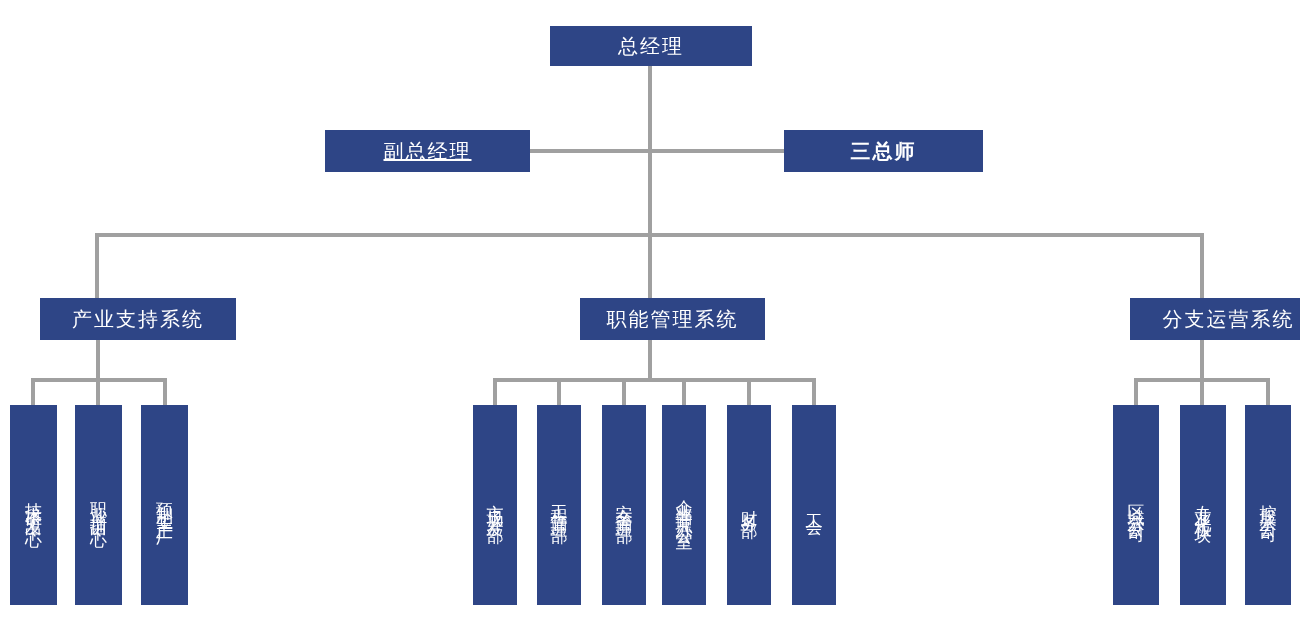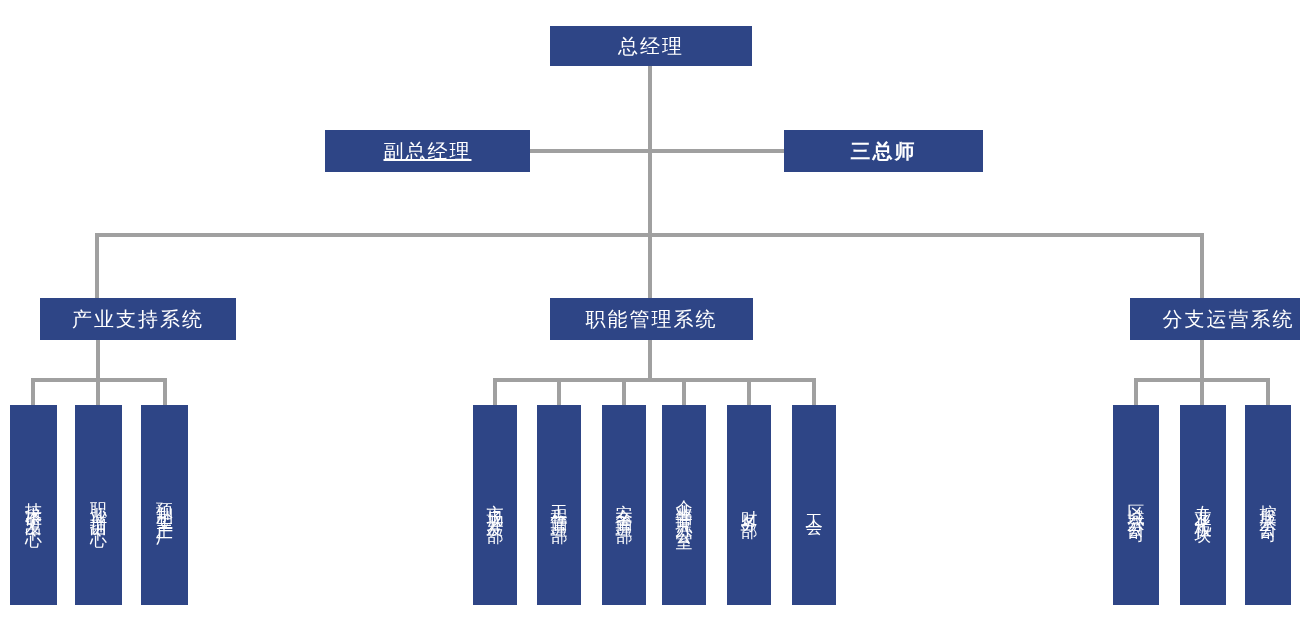--- a/index.html
+++ b/index.html
@@ -72,21 +72,21 @@
   <div class="line" style="left:1134px; top:378px; width:4px; height:27px;"></div>
   <div class="line" style="left:1200px; top:378px; width:4px; height:27px;"></div>
   <div class="line" style="left:1266px; top:378px; width:4px; height:27px;"></div>
 
   <div class="node hnode" style="left:550px; top:26px; width:202px; height:40px;">总经理</div>
 
   <div class="node hnode" style="left:325px; top:130px; width:205px; height:42px;text-decoration:underline;">副总经理</div>
   <div class="node hnode" style="left:784px; top:130px; width:199px; height:42px;font-weight:bold;">三总师</div>
 
   <div class="node hnode" style="left:0px; top:298px; width:196px; height:42px;margin-left:40px;">产业支持系统</div>
-  <div class="node hnode" style="left:550px; top:298px; width:203px; height:42px;">职能管理系统</div>
+  <div class="node hnode" style="left:580px; top:298px; width:185px; height:42px;">职能管理系统</div>
   <div class="node hnode" style="left:1098px; top:298px; width:197px; height:42px;margin-left:32px;">分支运营系统</div>
 
   <div class="node vnode" style="left:10px; top:405px; width:47px; height:200px;">技术研发中心</div>
   <div class="node vnode" style="left:75px; top:405px; width:47px; height:200px;">职业培训中心</div>
   <div class="node vnode" style="left:141px; top:405px; width:47px; height:200px;">预制生产工厂</div>
 
   <div class="node vnode" style="left:473px; top:405px; width:44px; height:200px;">市场开发部</div>
   <div class="node vnode" style="left:537px; top:405px; width:44px; height:200px;">工程管理部</div>
   <div class="node vnode" style="left:602px; top:405px; width:44px; height:200px;">安全管理部</div>
   <div class="node vnode" style="left:662px; top:405px; width:44px; height:200px;">企业管理办公室</div>

